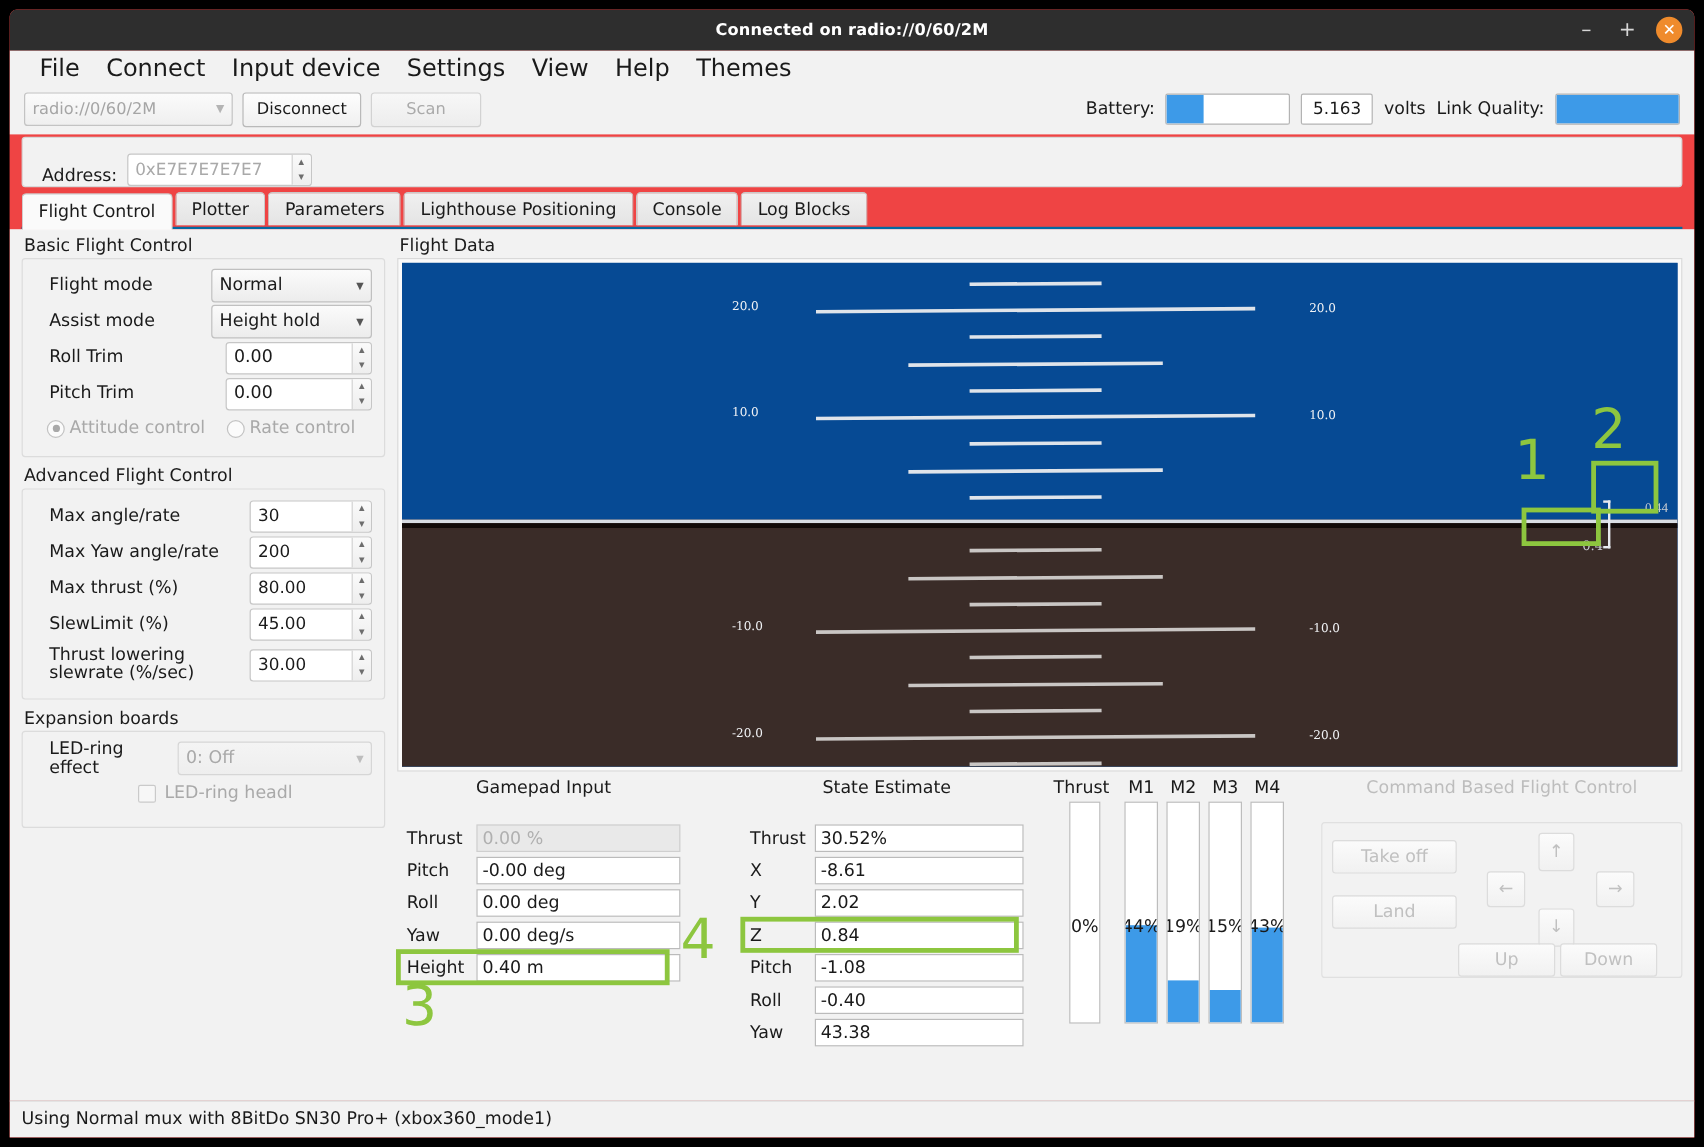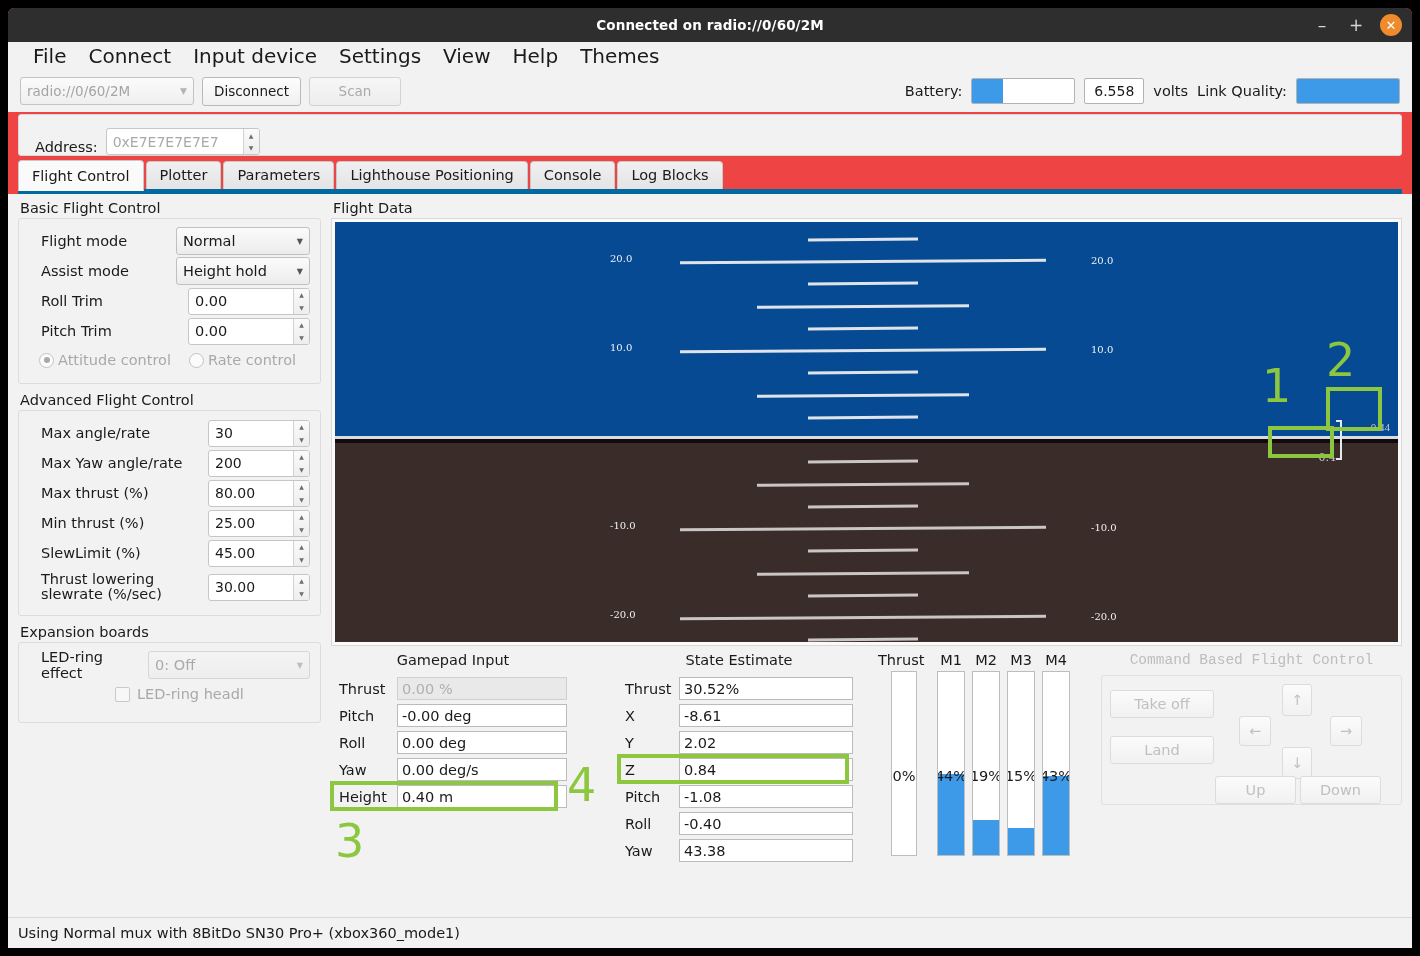--- a/index.html
+++ b/index.html
@@ -161,23 +161,23 @@
     background:linear-gradient(#fafafa,#eeeeee);
   }
   .spin .btns i {
     flex:1; display:flex;align-items:center;justify-content:center;
     font-size:6px; color:#6d6d6d; font-style:normal;
   }
   
   .tabstrip {
     margin: 0 10px;
     display: flex;
-    align-items: center;
+    align-items: flex-start;
     height: 29px;
-    border-bottom: 5px solid #0369a1;
+    border-bottom: 2px solid #0369a1;
     flex: none;
   }
   .tab {
     height: 27px;
     display:flex;align-items:center;
     padding: 0 13px;
     font-size: 14.5px;
     color:#1a1a1a;
     background: linear-gradient(#f0f0f0,#e4e4e4);
     border: 1px solid #c9c9c9;
@@ -331,24 +331,24 @@
   .databar {
     display:flex;
     padding-top: 6px;
     flex:1;
     min-height:0;
     position:relative;
   }
   .panel-title {
     font-size:14.5px; color:#1a1a1a;
     text-align:center;
-    margin-bottom:4px;
+    margin-bottom:17px;
     height:19px;
   }
-  .panel-title.dim { color:#bdbdbd;font-family:Liberation Mono, monospace; }
+  .panel-title.dim { color:#bdbdbd; }
   .kvrow { display:flex; align-items:center; height:27px; }
   .kvrow .k { font-size:14.5px; color:#1a1a1a; width:58px; }
   .kvrow .v {
     flex:1; height:23px;
     border:1px solid #bbbbbb;
     background:#ffffff;
     display:flex;align-items:center;
     padding:0 4px;
     font-size:14.5px; color:#1a1a1a;
     box-sizing:border-box;
@@ -435,21 +435,21 @@
       <span class="arrow">▼</span>
     </div>
     <div class="btn">Disconnect</div>
     <div class="btn disabled" style="width:68px;justify-content:center">Scan</div>
 
     <div class="tb-right">
       <span class="lbl">Battery:</span>
       <div class="bar-outer">
         <div class="bar-fill" id="battFill" style="width: 30%;"></div>
       </div>
-      <div class="volts-box">6.558</div>
+      <div class="volts-box">5.163</div>
       <span class="lbl">volts</span>
       <span class="lbl">Link Quality:</span>
       <div class="lq-outer">
         <div class="bar-fill" id="lqFill" style="width: 100%;"></div>
       </div>
     </div>
   </div>
 
   <div class="addrpanel">
     <span class="lbl">Address:</span>
@@ -542,30 +542,20 @@
               <div class="btns">
                   <i>▲</i>
                   <i>▼</i>
                 </div>
             </div>
           </div>
           <div class="frow">
             <div class="flbl">Max thrust (%)</div>
             <div class="spin" style="width:100px">
               <div class="val" style="flex:1">80.00</div>
-              <div class="btns">
-                  <i>▲</i>
-                  <i>▼</i>
-                </div>
-            </div>
-          </div>
-          <div class="frow">
-            <div class="flbl">Min thrust (%)</div>
-            <div class="spin" style="width:100px">
-              <div class="val" style="flex:1">25.00</div>
               <div class="btns">
                   <i>▲</i>
                   <i>▼</i>
                 </div>
             </div>
           </div>
           <div class="frow">
             <div class="flbl">SlewLimit (%)</div>
             <div class="spin" style="width:100px">
               <div class="val" style="flex:1">45.00</div>

